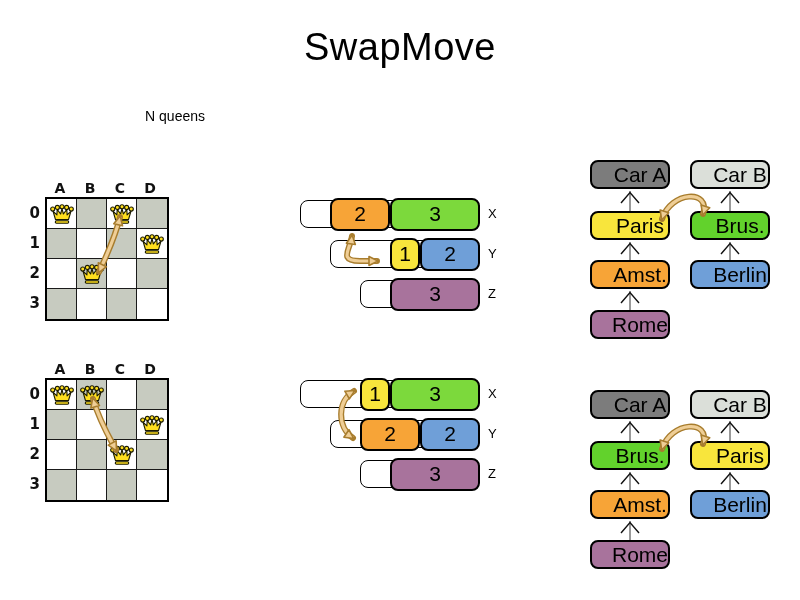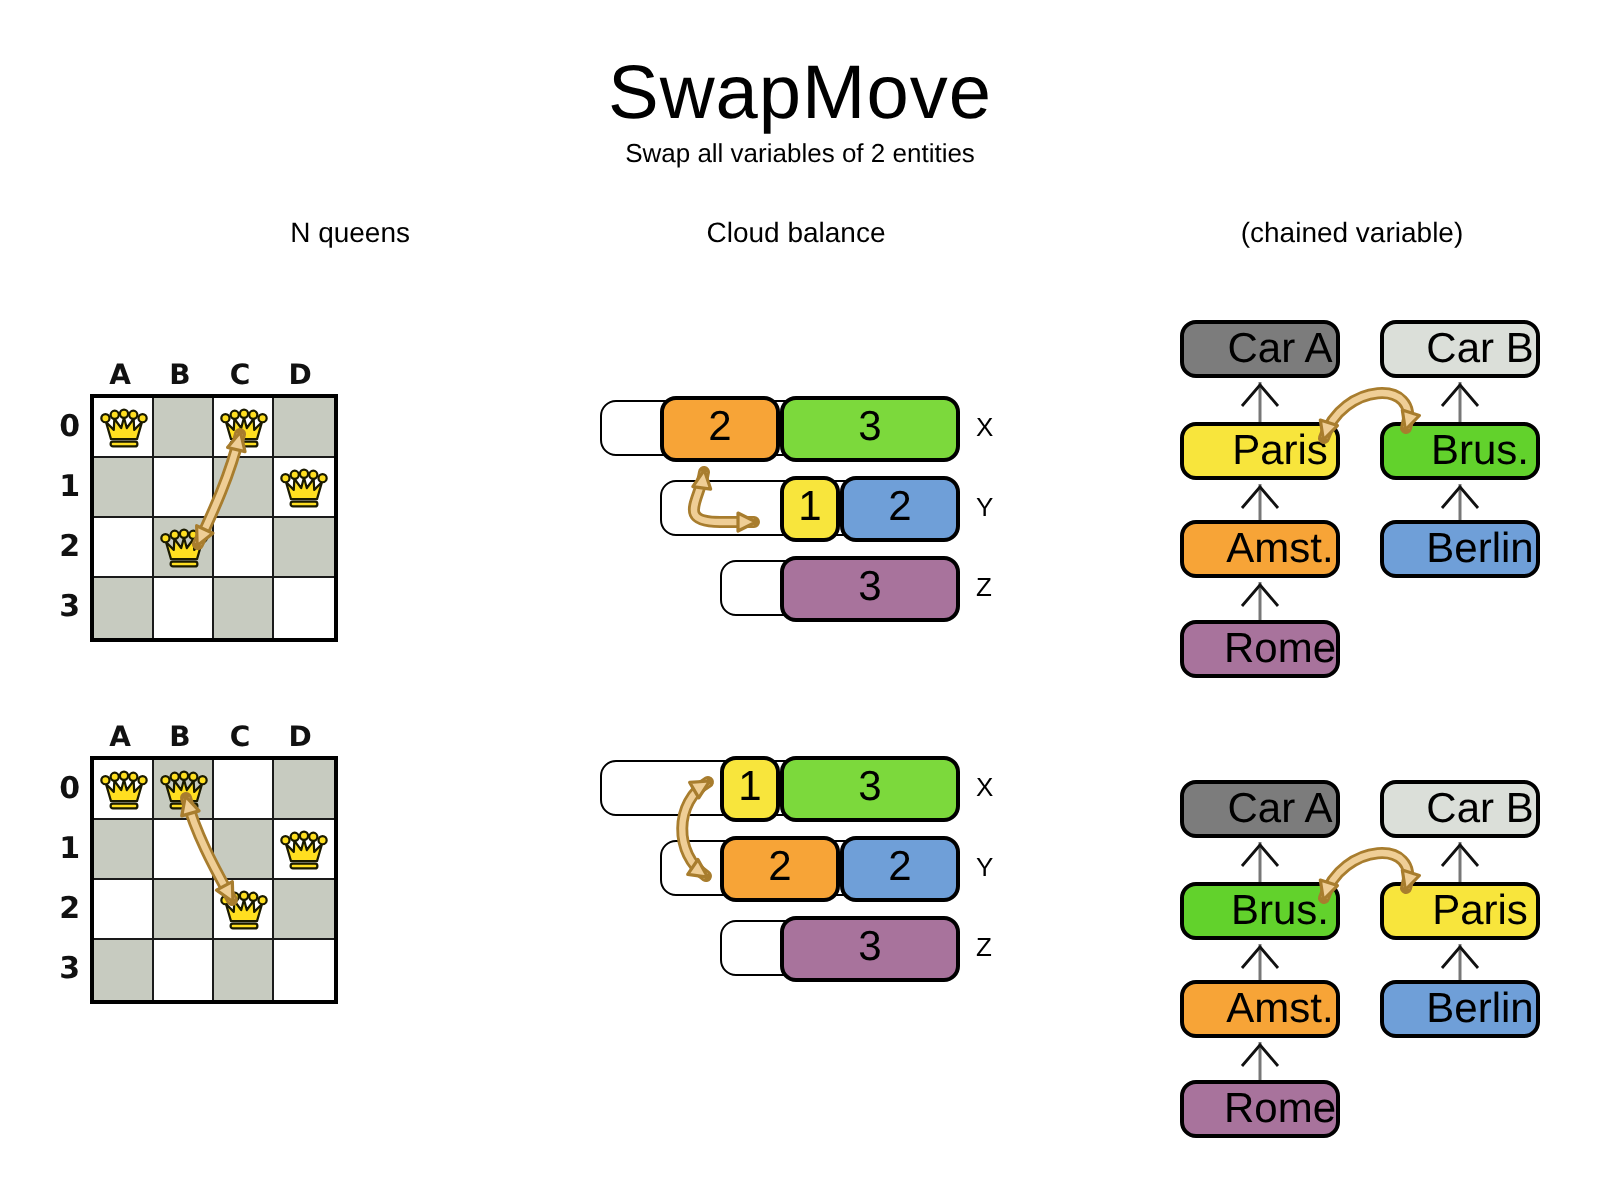--- a/index.html
+++ b/index.html
@@ -29,26 +29,23 @@
   .vbox{width:80px;height:29px;border:2px solid #000;border-radius:8px;box-sizing:border-box;
         display:flex;align-items:center;justify-content:center;font-size:21px;padding-left:20px;}
   #overlay{left:0;top:0;pointer-events:none;}
   .queen-svg{position:absolute;left:2px;top:3px;}
 </style>
 </head>
 <body>
 
 <div id="stage">
   <div id="title" class="abs">SwapMove</div>
-  <div id="subtitle" class="abs">Swap all variables of 2 entities</div>
 
   <div id="hdr-nqueens" class="abs col-header">N queens</div>
-  <div id="hdr-cloud" class="abs col-header">Cloud balance</div>
   <div id="hdr-vehicle" class="abs col-header">
-    <div>(chained variable)</div>
   </div>
 
   <div id="gen" class="abs" style="left:0;top:0;width:800px;height:600px;">
       <div class="abs board-col-label" style="left: 45px; top: 180px;">A</div>
       <div class="abs board-col-label" style="left: 75px; top: 180px;">B</div>
       <div class="abs board-col-label" style="left: 105px; top: 180px;">C</div>
       <div class="abs board-col-label" style="left: 135px; top: 180px;">D</div>
       <div class="abs board-row-label" style="left: 20px; top: 204px;">0</div>
       <div class="abs board-row-label" style="left: 20px; top: 234px;">1</div>
       <div class="abs board-row-label" style="left: 20px; top: 264px;">2</div>

